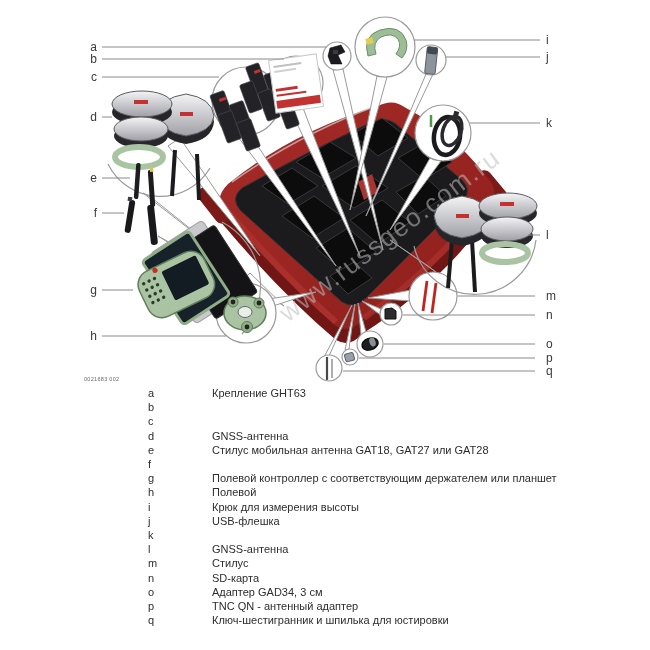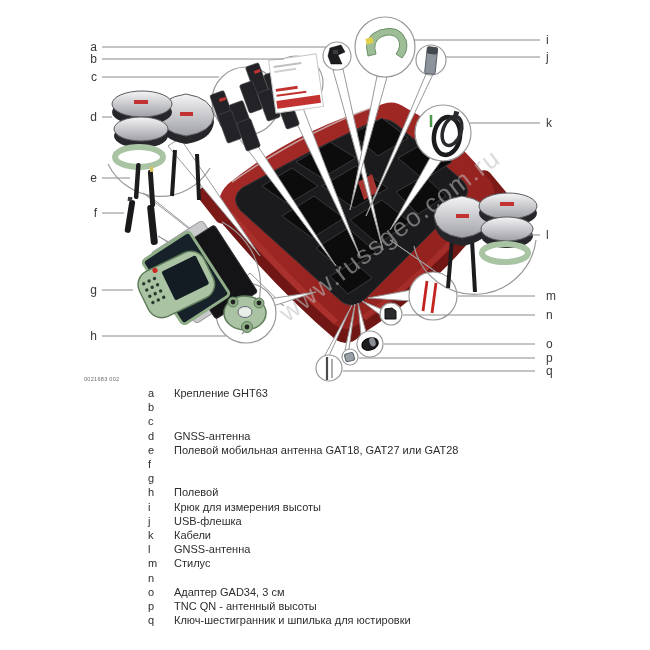--- a/index.html
+++ b/index.html
@@ -11,21 +11,21 @@
   svg text{font-family:"Liberation Sans",sans-serif;}
   .callout-letter{font-size:12px;fill:#3a3a3c;}
   .fig-num{font-size:5.5px;fill:#6a6a6a;letter-spacing:.3px;}
   .watermark{font-size:26px;fill:#bfbfbf;opacity:.55;letter-spacing:1.5px;}
   .legend{
     position:absolute;left:148px;top:386px;width:420px;
     font-size:11px;line-height:14.2px;color:#2d2d2f;
   }
   .legend-row{display:flex;}
   .legend-letter{width:26px;flex:none;}
-  .legend-text{width:375px;}
+  .legend-text{width:375px;margin-left:38px;}
 </style>
 </head>
 <body>
 
 <svg class="diagram" width="650" height="385" viewBox="0 0 650 385">
   <defs>
     <linearGradient id="silver" x1="0" y1="0" x2="0" y2="1">
       <stop offset="0" stop-color="#f4f4f6"></stop>
         <stop offset="1" stop-color="#9fa0a6"></stop>
     </linearGradient>
@@ -313,72 +313,73 @@
     <span class="legend-letter">c</span>
   </div>
 
   <div class="legend-row">
     <span class="legend-letter">d</span>
     <span class="legend-text">GNSS-антенна</span>
   </div>
 
   <div class="legend-row">
     <span class="legend-letter">e</span>
-    <span class="legend-text">Полевой мобильная антенна GAT18, GAT27 или GAT28</span>
+    <span class="legend-text">Стилус мобильная антенна GAT18, GAT27 или GAT28</span>
   </div>
 
   <div class="legend-row">
     <span class="legend-letter">f</span>
   </div>
 
   <div class="legend-row">
     <span class="legend-letter">g</span>
+    <span class="legend-text">Полевой контроллер с соответствующим держателем или планшет</span>
   </div>
 
   <div class="legend-row">
     <span class="legend-letter">h</span>
     <span class="legend-text">Полевой</span>
   </div>
 
   <div class="legend-row">
     <span class="legend-letter">i</span>
     <span class="legend-text">Крюк для измерения высоты</span>
   </div>
 
   <div class="legend-row">
     <span class="legend-letter">j</span>
     <span class="legend-text">USB-флешка</span>
   </div>
 
   <div class="legend-row">
     <span class="legend-letter">k</span>
-    <span class="legend-text">Кабели</span>
   </div>
 
   <div class="legend-row">
     <span class="legend-letter">l</span>
     <span class="legend-text">GNSS-антенна</span>
   </div>
 
   <div class="legend-row">
     <span class="legend-letter">m</span>
     <span class="legend-text">Стилус</span>
   </div>
 
   <div class="legend-row">
     <span class="legend-letter">n</span>
+    <span class="legend-text">SD-карта</span>
   </div>
 
   <div class="legend-row">
     <span class="legend-letter">o</span>
     <span class="legend-text">Адаптер GAD34, 3 см</span>
   </div>
 
   <div class="legend-row">
     <span class="legend-letter">p</span>
-    <span class="legend-text">TNC QN - антенный высоты</span>
+    <span class="legend-text">TNC QN - антенный адаптер</span>
   </div>
 
   <div class="legend-row">
     <span class="legend-letter">q</span>
     <span class="legend-text">Ключ-шестигранник и шпилька для юстировки</span>
   </div>
 </div>
 
 </body></html>

